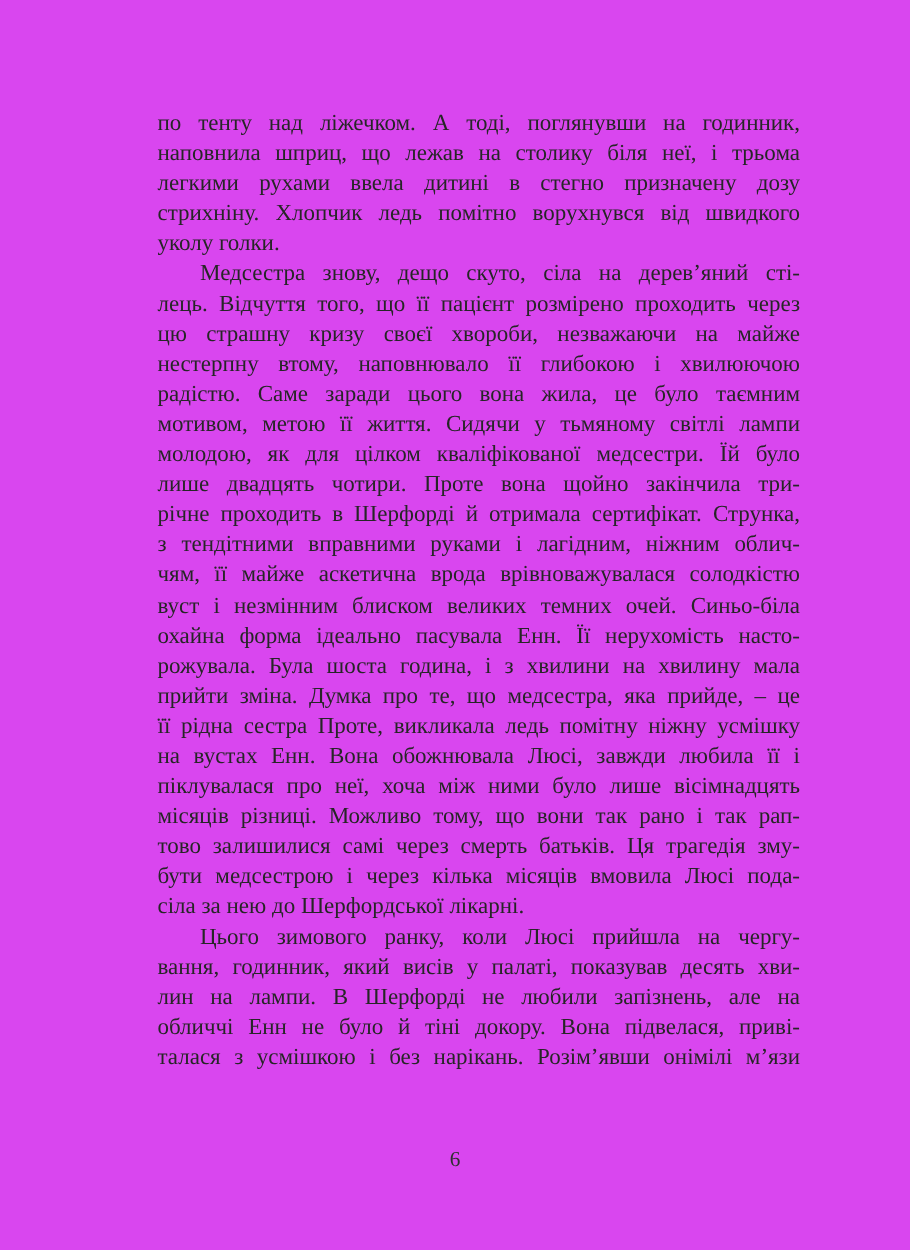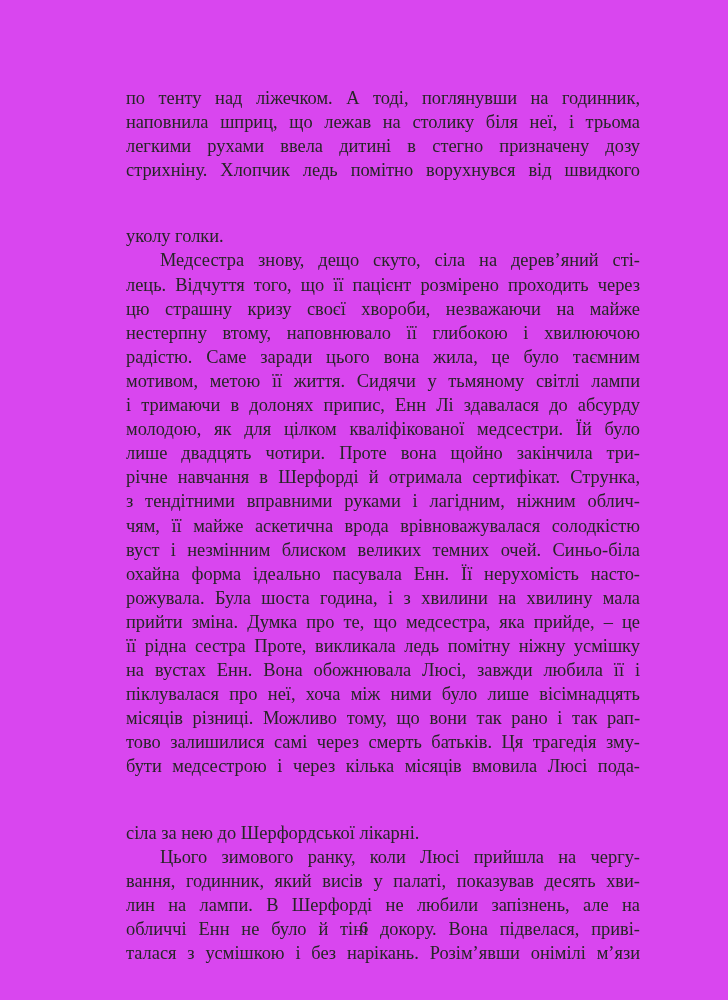--- a/index.html
+++ b/index.html
@@ -35,21 +35,20 @@
       height: 24.1px;
       line-height: 24.1px;
       font-size: 18.4px;
       white-space: nowrap;
       text-align: justify;
       text-align-last: justify;
       letter-spacing: 0px;
     }
     .line.last {
       text-align-last: left;
-      margin-top: 42px;
     }
     .line.indent {
       padding-left: 34px;
     }
     .page-number {
       position: absolute;
       left: 0;
       width: 728px;
       top: 918px;
       text-align: center;
@@ -69,24 +68,23 @@
         <span class="line">стрихніну. Хлопчик ледь помітно ворухнувся від швидкого</span>
         <span class="line last">уколу голки.</span>
       </div>
       <div>
         <span class="line indent">Медсестра знову, дещо скуто, сіла на дерев’яний сті-</span>
         <span class="line">лець. Відчуття того, що її пацієнт розмірено проходить через</span>
         <span class="line">цю страшну кризу своєї хвороби, незважаючи на майже</span>
         <span class="line">нестерпну втому, наповнювало її глибокою і хвилюючою</span>
         <span class="line">радістю. Саме заради цього вона жила, це було таємним</span>
         <span class="line">мотивом, метою її життя. Сидячи у тьмяному світлі лампи</span>
-        <span class="line">і тримаючи в долонях припис, Енн Лі здавалася до абсурду</span>
         <span class="line">молодою, як для цілком кваліфікованої медсестри. Їй було</span>
         <span class="line">лише двадцять чотири. Проте вона щойно закінчила три-</span>
-        <span class="line">річне навчання в Шерфорді й отримала сертифікат. Струнка,</span>
+        <span class="line">річне проходить в Шерфорді й отримала сертифікат. Струнка,</span>
         <span class="line">з тендітними вправними руками і лагідним, ніжним облич-</span>
         <span class="line">чям, її майже аскетична врода врівноважувалася солодкістю</span>
         <span class="line">вуст і незмінним блиском великих темних очей. Синьо-біла</span>
         <span class="line">охайна форма ідеально пасувала Енн. Її нерухомість насто-</span>
         <span class="line">рожувала. Була шоста година, і з хвилини на хвилину мала</span>
         <span class="line">прийти зміна. Думка про те, що медсестра, яка прийде, – це</span>
         <span class="line">її рідна сестра Проте, викликала ледь помітну ніжну усмішку</span>
         <span class="line">на вустах Енн. Вона обожнювала Люсі, завжди любила її і</span>
         <span class="line">піклувалася про неї, хоча між ними було лише вісімнадцять</span>
         <span class="line">місяців різниці. Можливо тому, що вони так рано і так рап-</span>

